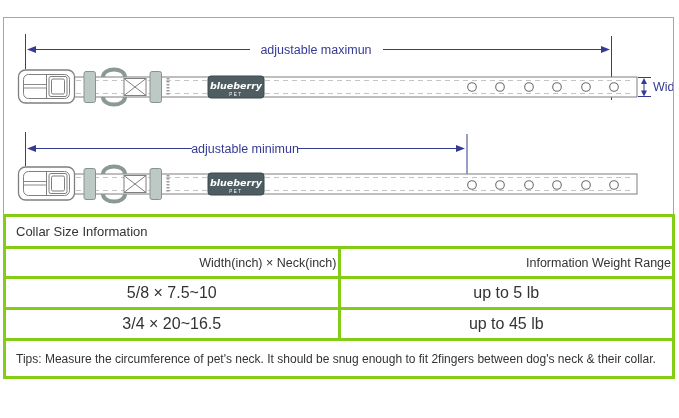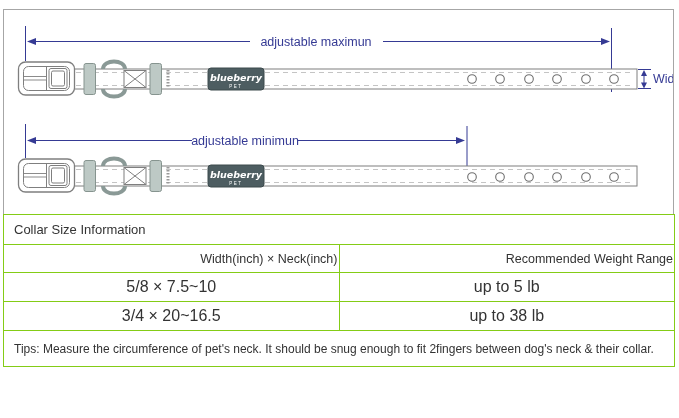--- a/index.html
+++ b/index.html
@@ -1,20 +1,20 @@
 <!DOCTYPE html>
 <html><head>
 <meta charset="utf-8">
 <style>
   html,body{margin:0;padding:0;background:#fff;}
   body{width:679px;height:418px;position:relative;font-family:"Liberation Sans",sans-serif;color:#333;}
-  .diagram-box{position:absolute;left:3px;top:9px;width:671px;height:212px;border:1px solid #a6a6a6;border-bottom:none;box-sizing:border-box;background:#fff;}
+  .diagram-box{position:absolute;left:3px;top:17px;width:671px;height:212px;border:1px solid #a6a6a6;border-bottom:none;box-sizing:border-box;background:#fff;}
   .diagram-box svg{display:block;}
   table.size-table{position:absolute;left:3px;top:214px;width:672px;border-collapse:collapse;table-layout:fixed;font-size:12.5px;color:#333;}
-  table.size-table td,table.size-table th{border:1px solid #84cc16;font-weight:normal;background:#fff;}
+  table.size-table td,table.size-table th{border:3px solid #84cc16;font-weight:normal;background:#fff;}
   tr.title-row td{height:27px;text-align:left;padding-left:10px;font-size:13px;}
   tr.head-row th{height:25px;text-align:right;}
   tr.data-row td{height:26px;text-align:center;font-size:16px;}
   tr.tips-row td{height:33px;text-align:left;padding-left:10px;font-size:12px;}
   .dim{stroke:#353a94;stroke-width:1;fill:none;}
   .dimfill{fill:#353a94;stroke:none;}
   .dimtext{fill:#353a94;font-size:12.5px;font-family:"Liberation Sans",sans-serif;}
   .outl{stroke:#7f7f7f;fill:#ffffff;}
   .outl-n{stroke:#7f7f7f;fill:none;}
   .stitch{stroke:#c4c4c4;stroke-width:1;stroke-dasharray:5,4;fill:none;}
@@ -129,27 +129,27 @@
   </svg>
 </div>
 
 <table class="size-table">
   <tbody>
       <tr class="title-row">
     <td colspan="2">Collar Size Information</td>
   </tr>
   <tr class="head-row">
     <th>Width(inch)  ×  Neck(inch)</th>
-    <th>Recommended Weight Range</th>
+    <th>Information Weight Range</th>
   </tr>
   <tr class="data-row">
     <td>5/8 × 7.5~10</td>
     <td>up to 5 lb</td>
   </tr>
   <tr class="data-row">
     <td>3/4 × 20~16.5</td>
-    <td>up to 38 lb</td>
+    <td>up to 45 lb</td>
   </tr>
   <tr class="tips-row">
     <td colspan="2">Tips: Measure the circumference of pet's neck. It should be snug enough to fit 2fingers between dog's neck &amp; their collar.</td>
   </tr>
 </tbody>
   </table>
 
 </body></html>

